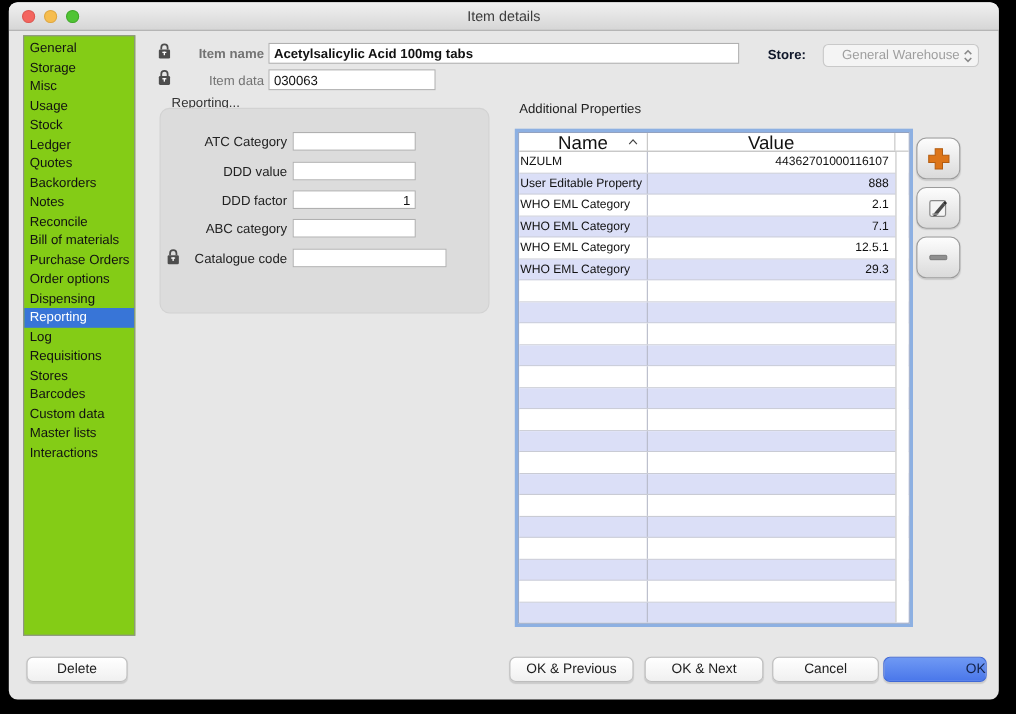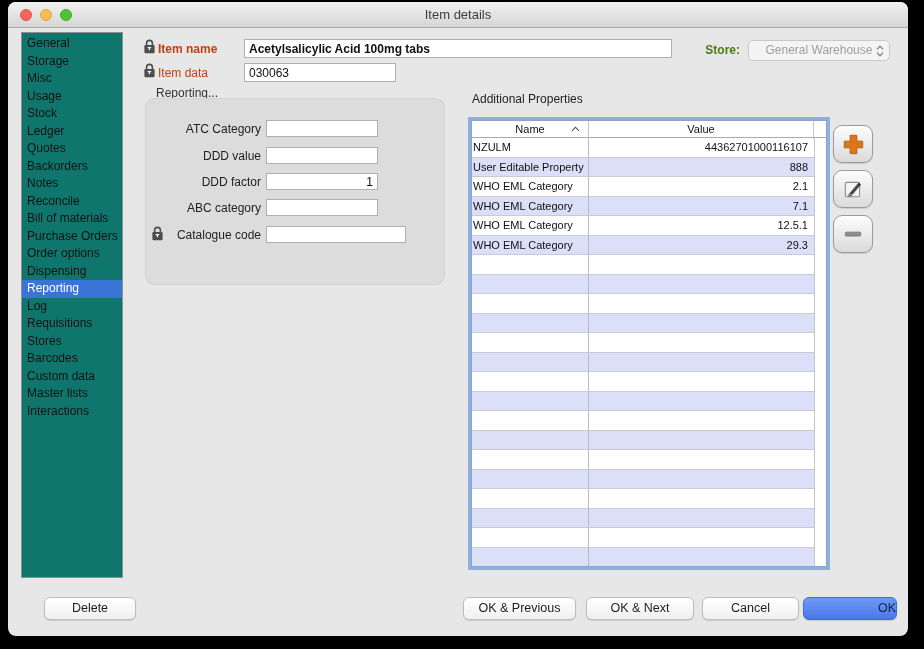--- a/index.html
+++ b/index.html
@@ -23,41 +23,41 @@
   .titlebar .title { line-height:26px; text-align:center; font-size:13px; color:#3c3c3c; }
   .traffic { position:absolute; left:12px; top:7px; display:flex; gap:8px; }
   .tl { width:12px; height:12px; border-radius:50%; display:inline-block; }
   .tl.red    { background:#f4655f; border:1px solid #dd5650; }
   .tl.yellow { background:#f6bd4f; border:1px solid #dfa73e; }
   .tl.green  { background:#50c434; border:1px solid #3fa827; }
 
   
   .sidebar {
     position:absolute; left:13px; top:30px; width:102px; height:546px;
-    background:#0f766e; border:1px solid #8f8f8f; padding-top:2px; overflow:hidden;
+    background:#84cc16; border:1px solid #8f8f8f; padding-top:2px; overflow:hidden;
   }
   .side-item {
     height:17.5px; line-height:17.5px; font-size:12px; color:#111;
     padding-left:5px; white-space:nowrap; cursor:default;
   }
   .side-item.selected { background:#3875d7; color:#fff; }
 
   
   .lock { position:absolute; width:13px; height:15px; }
-  .fld-label { position:absolute; font-size:12px; color:#c2410c; text-align:left; }
+  .fld-label { position:absolute; font-size:12px; color:#737373; text-align:right; }
   .bold { font-weight:bold; }
   input.box {
     position:absolute; background:#fff; border:1px solid #b0b0b0;
     font-family:"Liberation Sans",sans-serif; font-size:12px; color:#111;
     padding:0 4px; height:19px; outline:none;
   }
   .itemname-input { font-weight:bold; }
 
-  .store-label { position:absolute; left:690px; top:41px; width:42px; text-align:right;
-                 font-size:12px; font-weight:bold; color:#4d7c0f; }
+  .store-label { position:absolute; left:690px; top:41px; width:42px; text-align:left;
+                 font-size:12px; font-weight:bold; color:#0f172a; }
   .store-select {
     position:absolute; left:740px; top:38px; width:142px; height:21px;
     background:#f4f4f4; border:1px solid #c9c9c9; border-radius:5px;
     font-size:12px; color:#9e9e9e; line-height:19px; text-align:center;
   }
   .store-select .chev { position:absolute; right:4px; top:3px; }
 
   
   .group-label { position:absolute; font-size:12px; color:#333; }
   .panel {
@@ -74,21 +74,21 @@
 
   
   .addprops-label { position:absolute; left:464px; top:90px; font-size:12px; color:#222; }
   .ptable {
     position:absolute; left:463px; top:118px; width:356px; height:447px;
     background:#fff; border:1px solid #93a2c0;
     box-shadow:0 0 0 3px #8db0e2;
     overflow:hidden;
   }
   .thead { position:relative; height:17px; background:#fff; border-bottom:1px solid #ababab;
-           display:flex; font-size:11px; color:#111; }
+           display:flex; font-size:17px; color:#111; }
   .th { line-height:17px; text-align:center; position:relative; }
   .th.name  { width:117px; border-right:1px solid #c4c4c4; }
   .th.value { width:225px; border-right:1px solid #c4c4c4; }
   .th.gutter{ width:12px; }
   .sort-caret { position:absolute; right:8px; top:5px; }
 
   .tbody { position:relative; }
   .trow { display:flex; height:19.5px; border-bottom:1px solid #c9cbd4; background:#fff; }
   .trow.alt { background:#dbdff7; }
   .tcell { font-size:11px; line-height:18.5px; color:#111; overflow:hidden; white-space:nowrap; }
@@ -340,20 +340,20 @@
         <path d="M13.6 5.9 L15.4 4.4 L17.2 6 L15.8 7.7z" fill="#2e2e2e"></path>
         <rect x="5" y="14.6" width="5" height="1.1" fill="#9a9a9a"></rect>
       </svg>
     </div>
     <div class="sq-btn" style="top:213px;">
       <svg width="22" height="22" viewBox="0 0 20 20">
         <rect x="3" y="8.3" width="14" height="3.6" rx="0.8" fill="#8f8f8f" stroke="#6e6e6e" stroke-width="0.7"></rect>
       </svg>
     </div>
 
-    <div class="btn" style="left:16px;  width:92px;margin-left:20px;">Delete</div>
+    <div class="btn" style="left:16px;  width:92px;">Delete</div>
     <div class="btn" style="left:455px; width:113px;">OK &amp; Previous</div>
     <div class="btn" style="left:578px; width:108px;">OK &amp; Next</div>
     <div class="btn" style="left:694px; width:97px;">Cancel</div>
     <div class="btn primary" style="left:795px; width:94px;text-align:right;">OK</div>
 
   </div>
 </div>
 
 </body></html>

